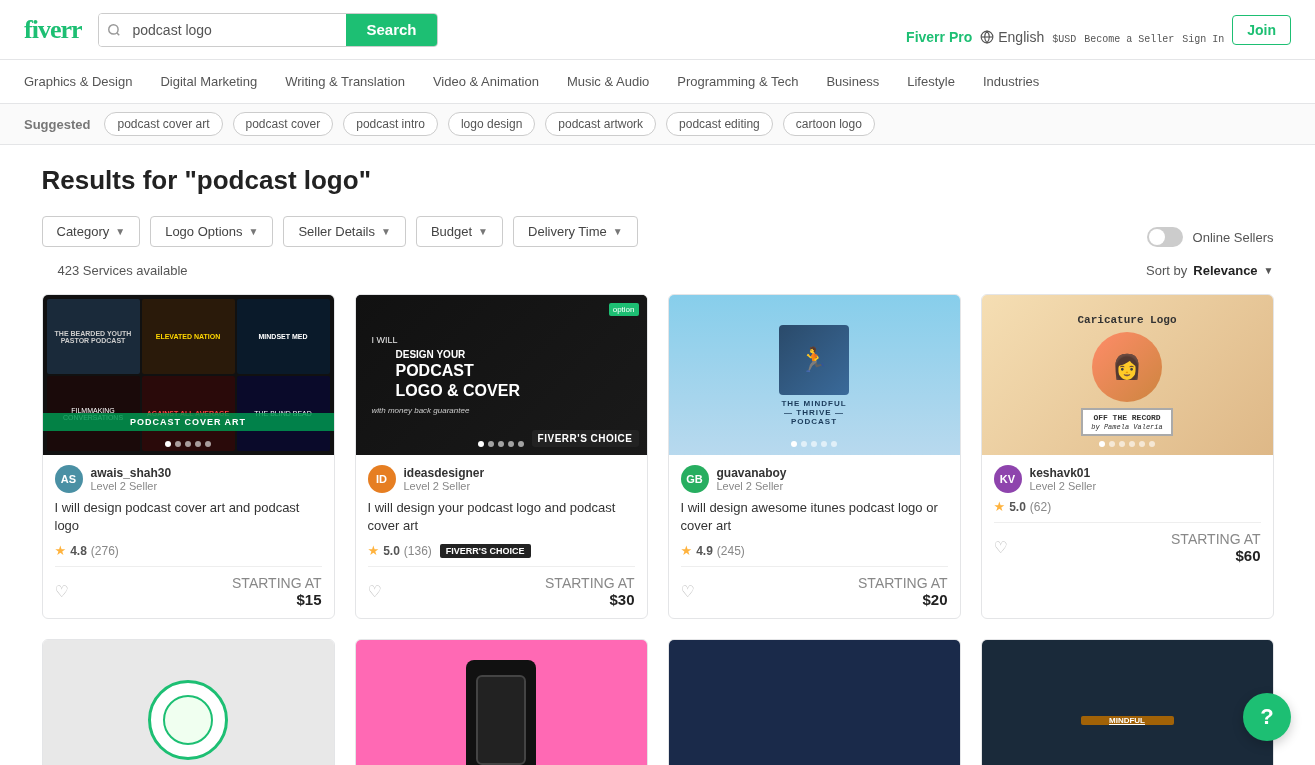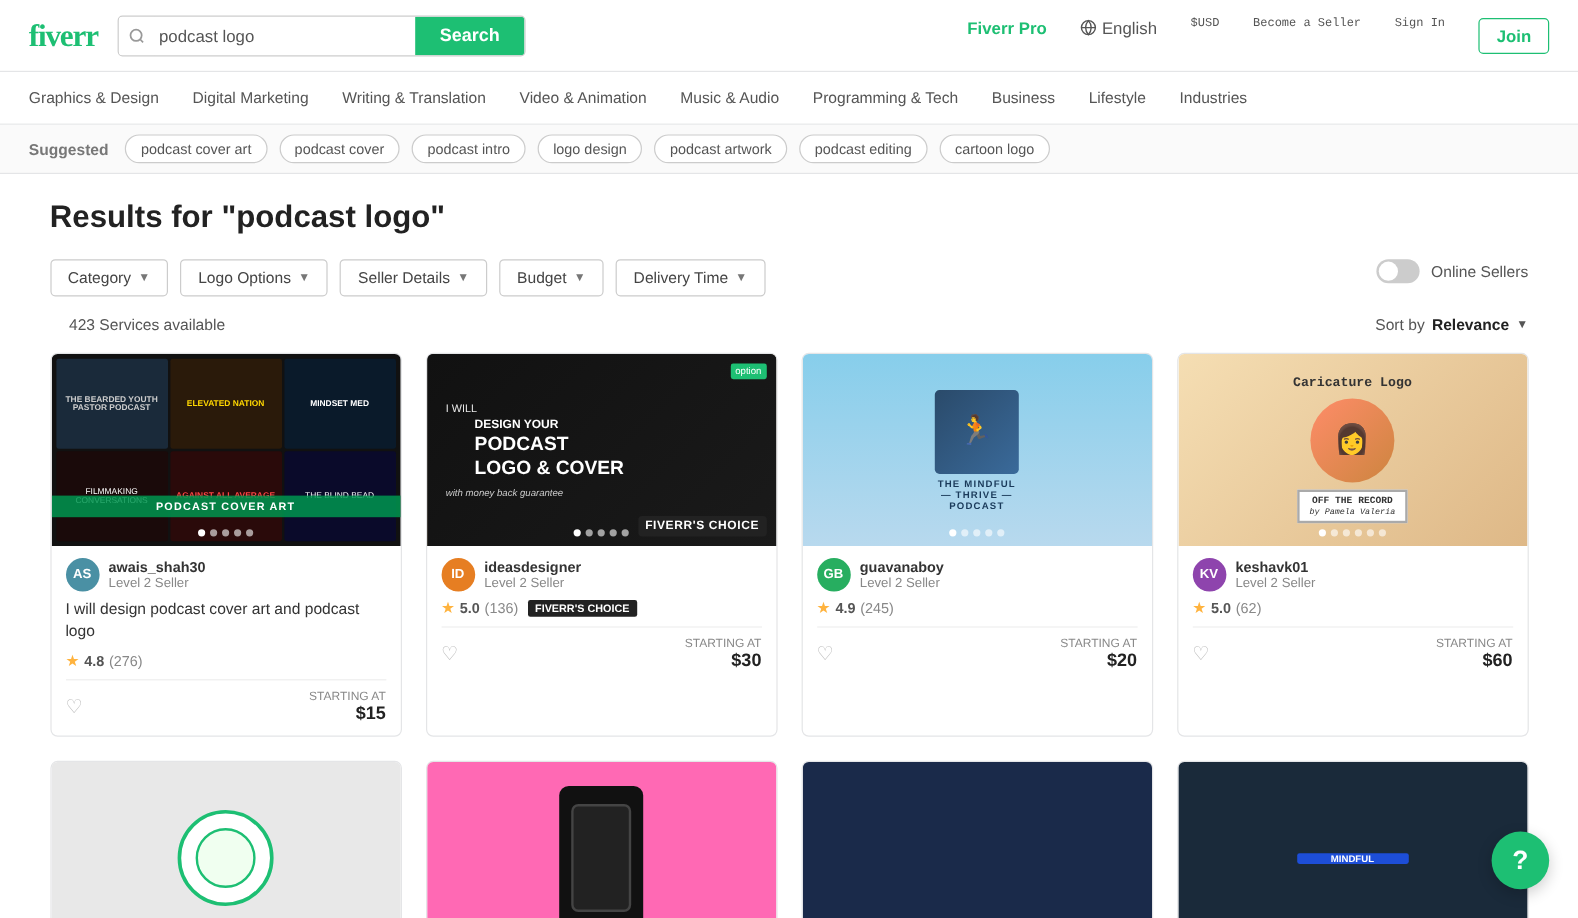--- a/index.html
+++ b/index.html
@@ -48,23 +48,23 @@
       background: #1dbf73;
       color: #fff;
       border: none;
       padding: 0 20px;
       font-size: 15px;
       font-weight: bold;
       cursor: pointer;
     }
     .header-right {
       display: flex;
-      align-items: flex-start;
+      align-items: flex-end;
       margin-left: auto;
-      gap: 28px;
+      gap: 8px;
     }
     .fiverr-pro {
       color: #1dbf73;
       font-weight: bold;
       font-size: 14px;
     }
     .lang-wrap {
       display: flex;
       align-items: center;
       gap: 4px;
@@ -141,21 +141,21 @@
     .results-title {
       font-size: 26px;
       font-weight: bold;
       color: #222;
       margin-bottom: 20px;
     }
 
     
     .filters {
       display: flex;
-      align-items: flex-start;
+      align-items: flex-end;
       gap: 10px;
       margin-bottom: 16px;
       flex-wrap: wrap;
     }
     .filter-btn {
       display: flex;
       align-items: center;
       gap: 6px;
       border: 1px solid #ccc;
       border-radius: 4px;
@@ -315,21 +315,21 @@
       cursor: pointer;
       font-size: 16px;
       color: #bbb;
       padding: 0;
     }
     .price-wrap {
       display: flex;
       flex-direction: column;
       align-items: flex-end;
     }
-    .starting-at { font-size: 10px; color: #888; text-transform: uppercase; }
+    .starting-at { font-size: 14px; color: #888; text-transform: uppercase; }
     .price { font-size: 15px; font-weight: bold; color: #222; }
 
     
     .card-img-1 {
       background: linear-gradient(135deg, #1a1a2e 0%, #16213e 50%, #0f3460 100%);
     }
     .card-img-2 {
       background: linear-gradient(135deg, #1a1a1a 0%, #2d1b00 50%, #1a1a1a 100%);
     }
     .card-img-3 {
@@ -538,20 +538,21 @@
       <div class="fiverrs-choice">FIVERR'S CHOICE</div>
     </div>
     <div class="card-body">
       <div class="card-seller">
         <div class="avatar" style="background:#e67e22">ID</div>
         <div class="seller-info">
           <div class="seller-name">ideasdesigner</div>
           <div class="seller-level">Level 2 Seller</div>
         </div>
       </div>
+      <div class="card-title">I will design your podcast logo and podcast cover art</div>
       <div class="card-rating">
         <span class="star">★</span>
         <span class="rating-score">5.0</span>
         <span class="rating-count">(136)</span>
         <span style="background:#222;color:#fff;font-size:9px;font-weight:bold;padding:2px 6px;border-radius:2px;margin-left:4px;">FIVERR'S CHOICE</span>
       </div>
       <div class="card-footer">
         <button class="heart-btn">♡</button>
         <div class="price-wrap">
           <span class="starting-at">STARTING AT</span>
@@ -580,20 +581,21 @@
 
     </div>
     <div class="card-body">
       <div class="card-seller">
         <div class="avatar" style="background:#27ae60">GB</div>
         <div class="seller-info">
           <div class="seller-name">guavanaboy</div>
           <div class="seller-level">Level 2 Seller</div>
         </div>
       </div>
+      <div class="card-title">I will design awesome itunes podcast logo or cover art</div>
       <div class="card-rating">
         <span class="star">★</span>
         <span class="rating-score">4.9</span>
         <span class="rating-count">(245)</span>
 
       </div>
       <div class="card-footer">
         <button class="heart-btn">♡</button>
         <div class="price-wrap">
           <span class="starting-at">STARTING AT</span>
@@ -663,20 +665,20 @@
       <div class="card-bottom-img" style="background: #1a2a4a; height:160px; display:grid; grid-template-columns:1fr 1fr; gap:2px; padding:4px;">
         <div style="background:#2a3a6a;border-radius:2px;"></div>
         <div style="background:#3a4a7a;border-radius:2px;"></div>
         <div style="background:#2a3a6a;border-radius:2px;"></div>
         <div style="background:#3a4a7a;border-radius:2px;"></div>
       </div>
     </div>
     <div class="card">
       <div class="card-bottom-img" style="background: #1a2a3a; height:160px; display:grid; grid-template-columns:1fr 1fr 1fr; gap:2px; padding:4px;">
         <div style="background:#2a4a6a;border-radius:2px;"></div>
-        <div style="background:#1d4ed8;border-radius:2px;display:flex;align-items:center;justify-content:center;font-size:8px;color:#fff;font-weight:bold;">MINDFUL</div>
+        <div style="background:#a16207;border-radius:2px;display:flex;align-items:center;justify-content:center;font-size:8px;color:#fff;font-weight:bold;text-decoration:underline;">MINDFUL</div>
         <div style="background:#3a5a8a;border-radius:2px;"></div>
       </div>
     </div>
   </div>
 </main>
 
 <div class="help-bubble">?</div>
 
 </body></html>

